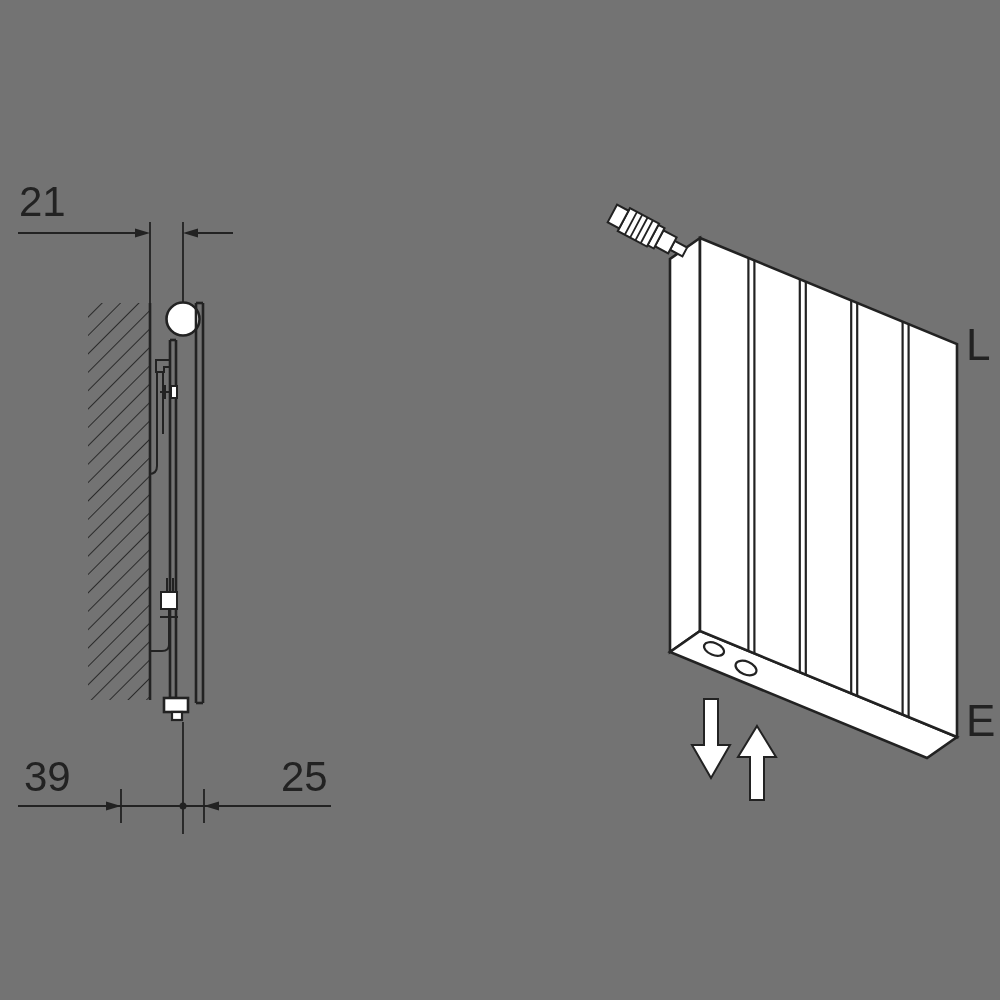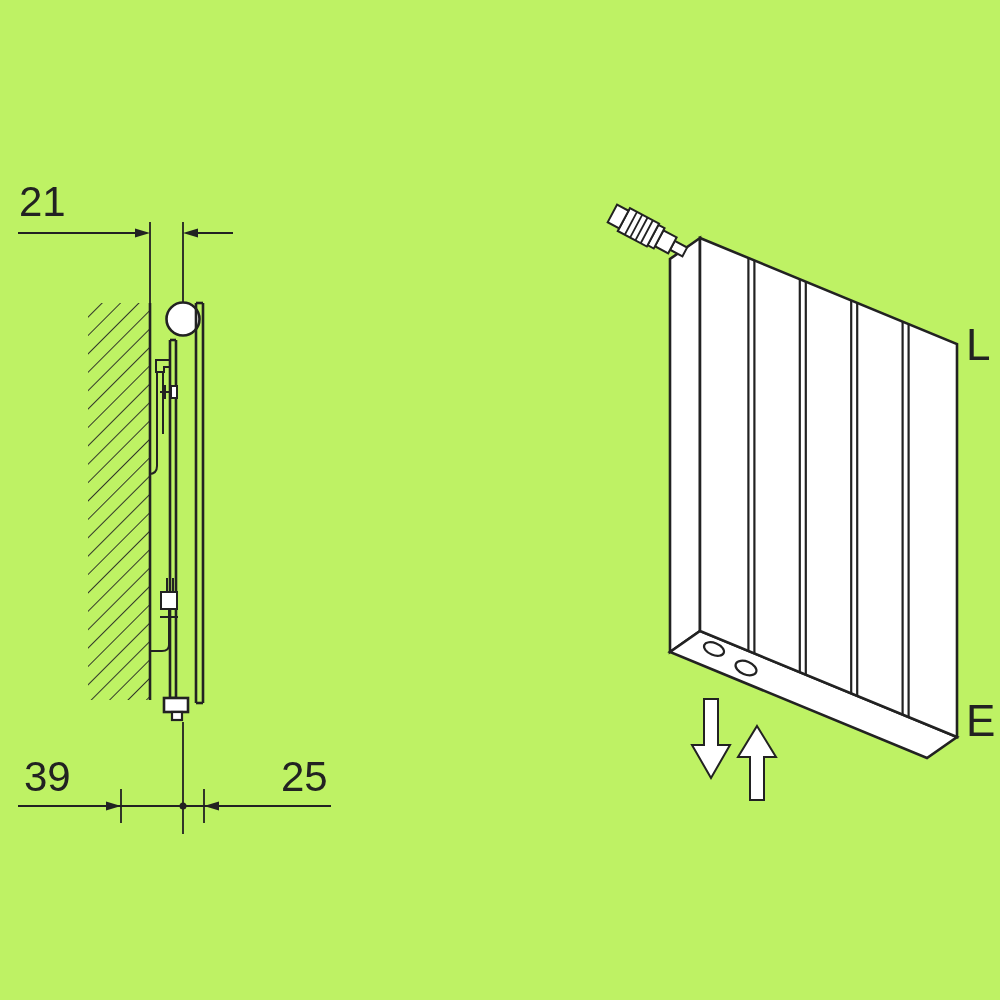--- a/index.html
+++ b/index.html
@@ -1,20 +1,20 @@
 <!DOCTYPE html>
 <html><head>
 <meta charset="utf-8">
 <title>Diagram</title>
 <style>
   html, body { margin: 0; padding: 0; background: #ffffff; }
   .canvas {
     width: 1000px;
     height: 1000px;
-    background: #bef264;
+    background: #737373;
     position: relative;
     font-family: "Liberation Sans", sans-serif;
   }
   svg { display: block; }
   .ln   { fill: none; stroke-linejoin: miter; }
   .s-main { stroke-width: 2.6; }
   .s-med  { stroke-width: 2.2; }
   .s-dim  { stroke-width: 2; }
   .s-thin { stroke-width: 1.8; }
   .fill-white { fill: #ffffff; }

